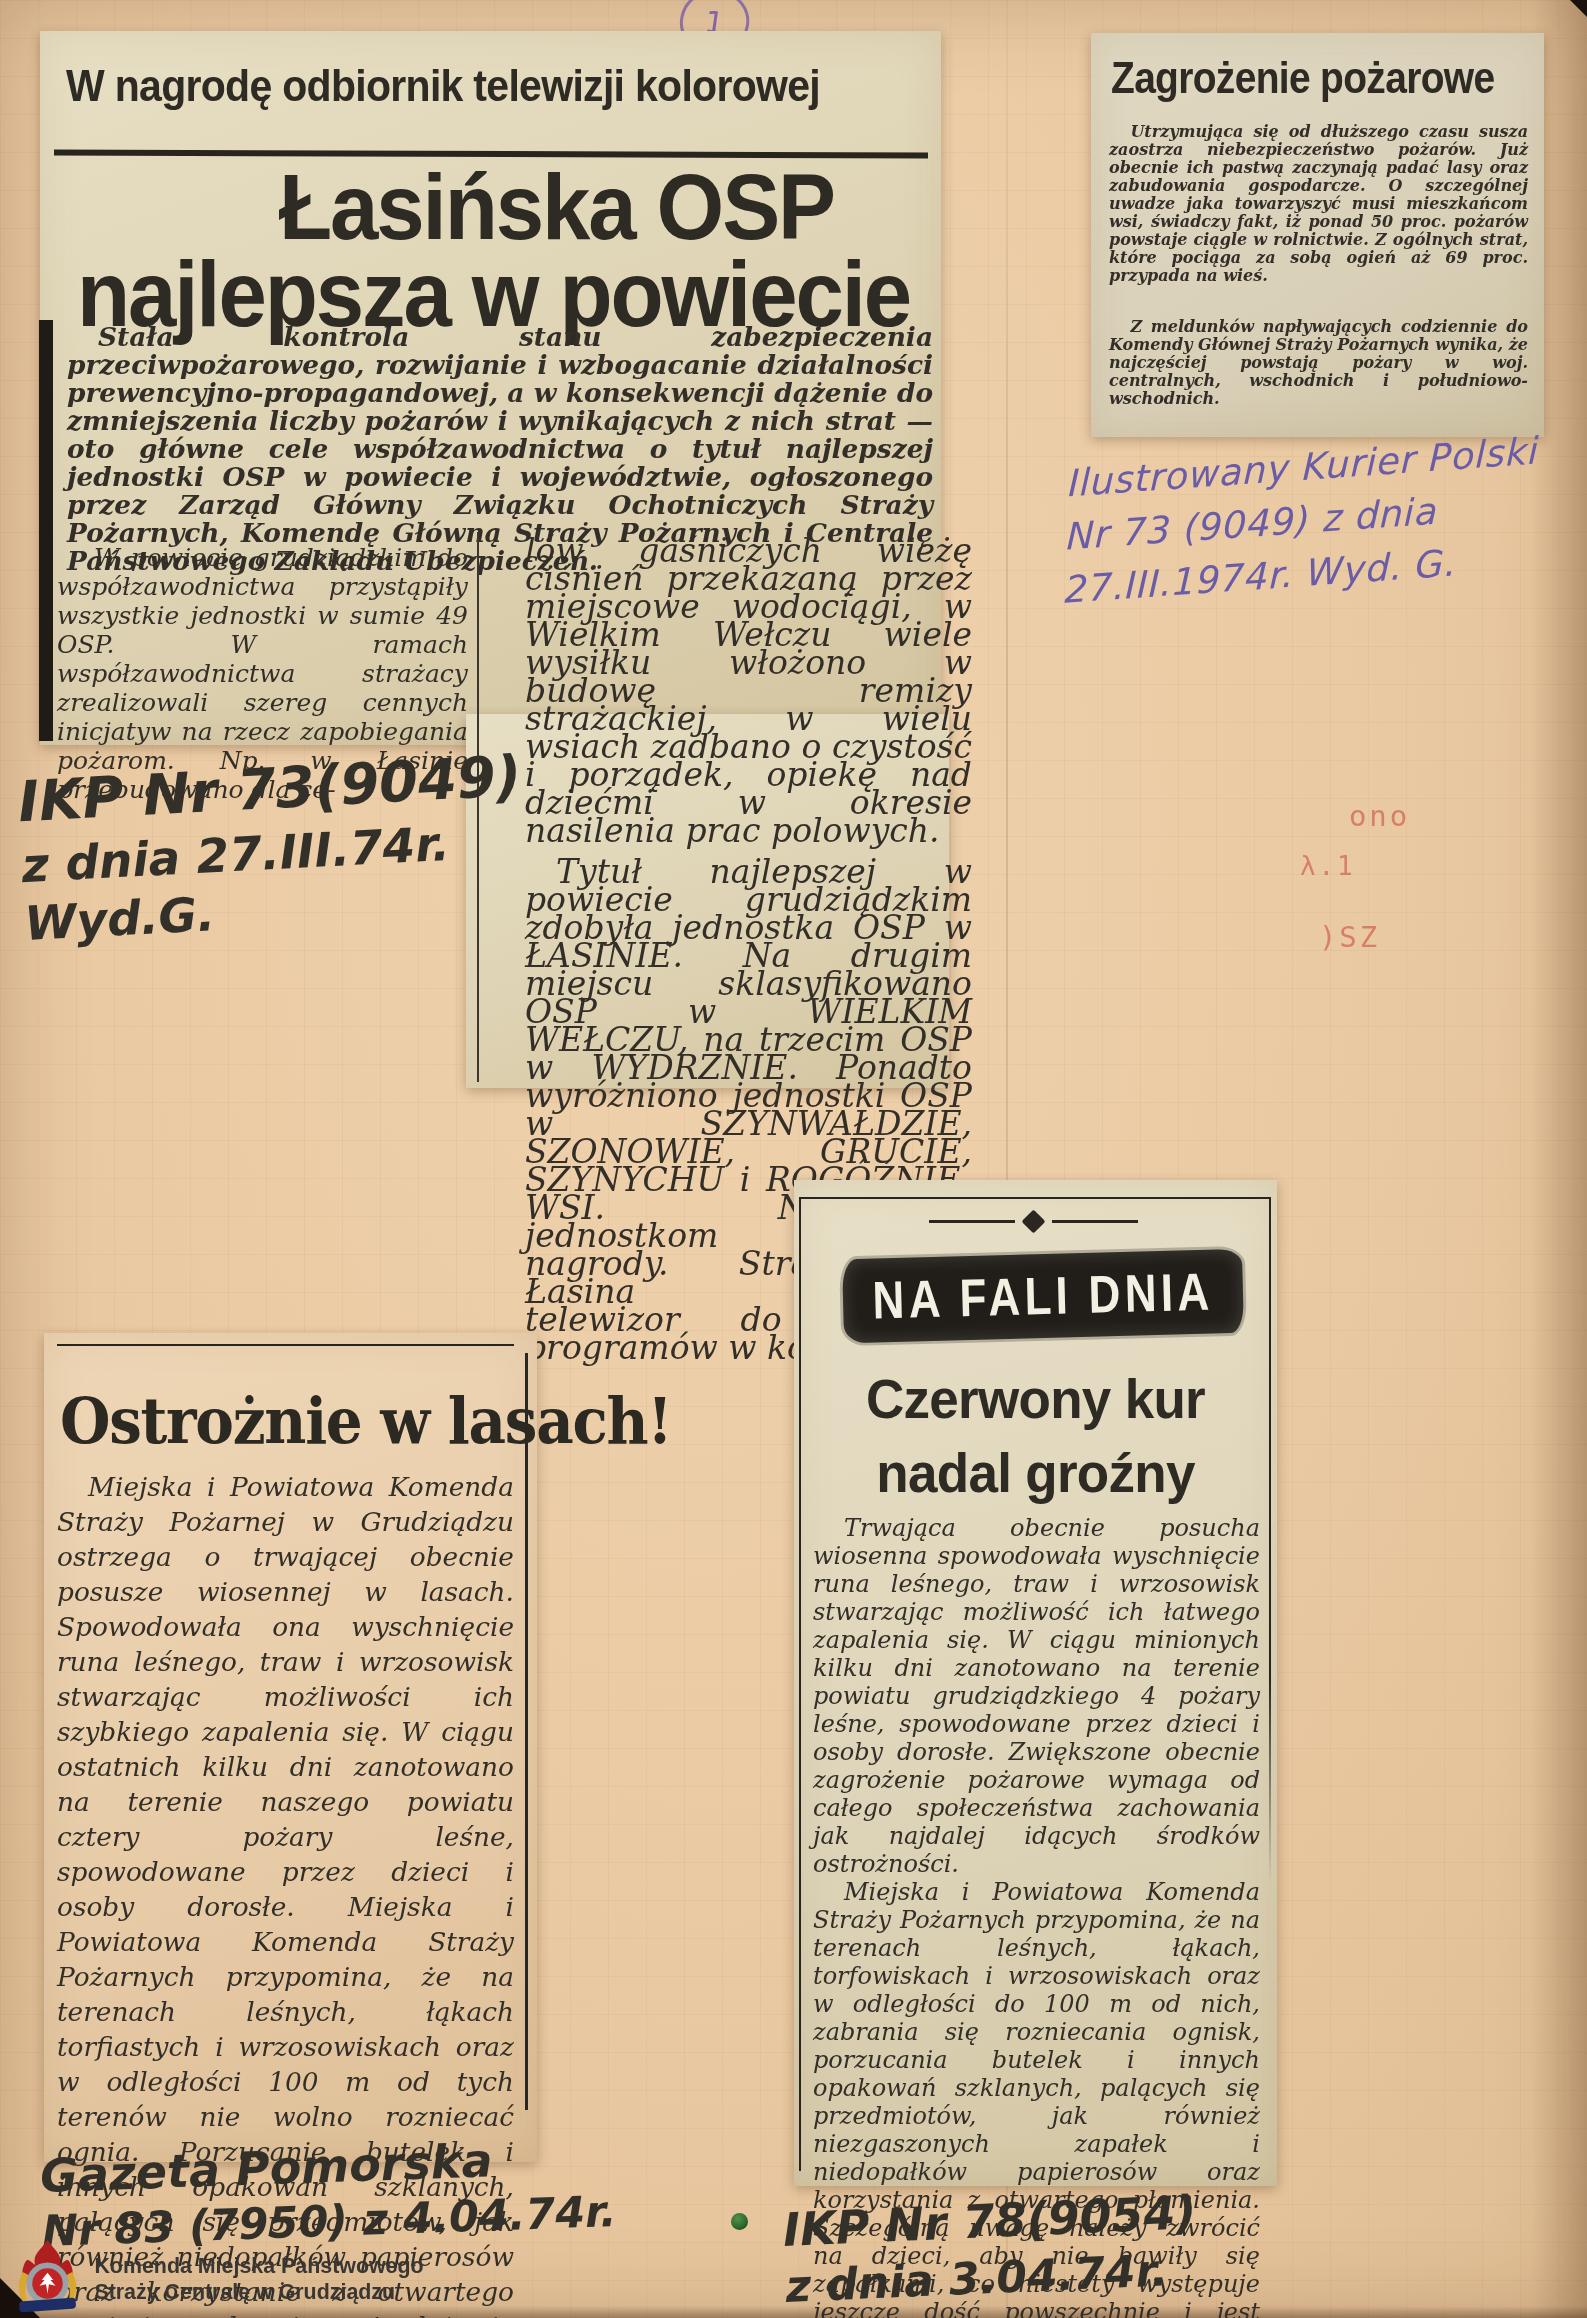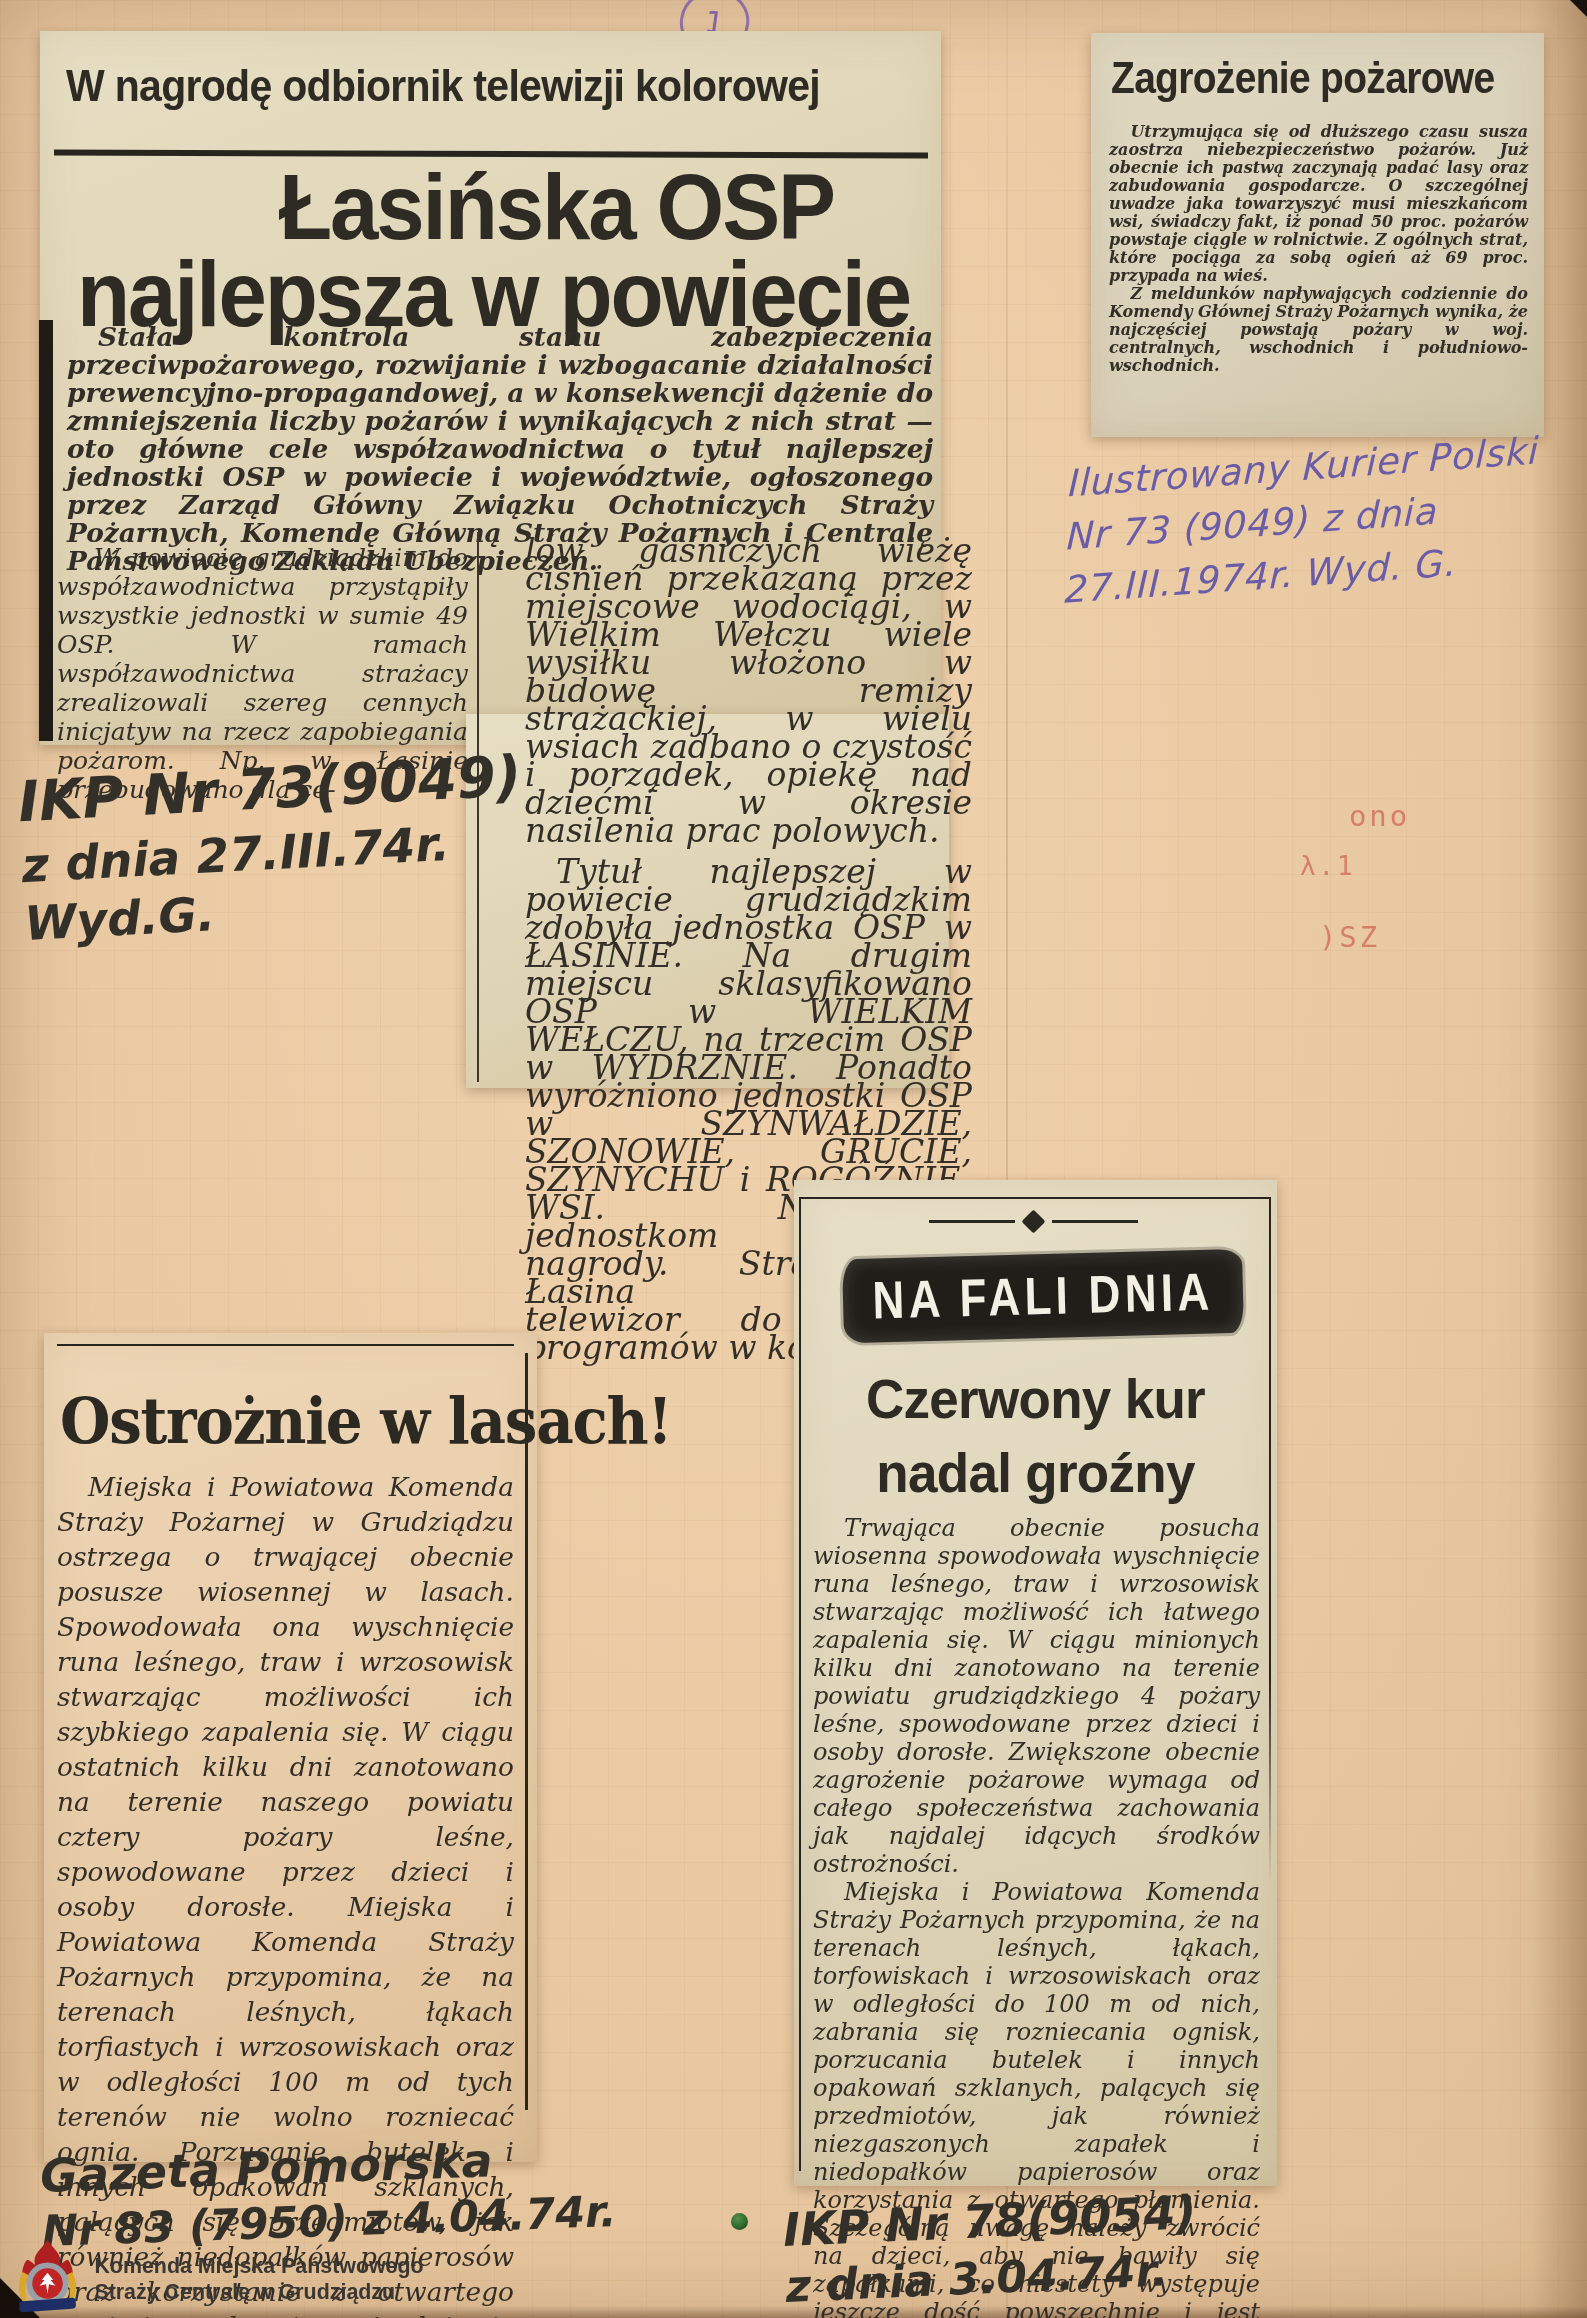--- a/index.html
+++ b/index.html
@@ -98,21 +98,21 @@
   <div class="abs hand" style="left:21.4px;top:756px;transform:rotate(-3deg);font-weight:bold;">
     <span style="font-size:56px;">IKP Nr 73(9049)</span>
     <span style="font-size:47px;margin-top:4.3px;">z dnia 27.III.74r.</span>
     <span style="font-size:47px;margin-top:2.9px;">Wyd.G.</span>
   </div>
 
   <div class="clip tone-b" style="left:1091px;top:33px;width:453px;height:404px;"></div>
   <div class="abs sans" style="left:1111px;top:53px;width:429px;font-size:41px;font-weight:bold;letter-spacing:-0.7px;transform:scaleX(.95) scaleY(1.08);transform-origin:left top;white-space:nowrap;">Zagrożenie pożarowe</div>
   <div class="abs news" style="left:1109px;top:123px;width:419px;font-size:16px;line-height:18px;font-weight:600;">
     <p style="text-indent:21.4px;">Utrzymująca się od dłuższego czasu susza zaostrza niebezpieczeństwo pożarów. Już obecnie ich pastwą zaczynają padać lasy oraz zabudowania gospodarcze. O szczególnej uwadze jaka towarzyszyć musi mieszkańcom wsi, świadczy fakt, iż ponad 50 proc. pożarów powstaje ciągle w rolnictwie. Z ogólnych strat, które pociąga za sobą ogień aż 69 proc. przypada na wieś.</p>
-    <p style="text-indent:21.4px;">Z meldunków napływających codziennie do Komendy Głównej Straży Pożarnych wynika, że najczęściej powstają pożary w woj. centralnych, wschodnich i południowo-wschodnich.</p>
+    <p style="text-indent:21.4px;margin-top:33px;">Z meldunków napływających codziennie do Komendy Głównej Straży Pożarnych wynika, że najczęściej powstają pożary w woj. centralnych, wschodnich i południowo-wschodnich.</p>
   </div>
 
   <div class="abs hand" style="left:1066px;top:446px;color:var(--blue);transform:rotate(-4deg) skewX(-6deg);font-weight:normal;letter-spacing:0.7px;">
     <span style="font-size:37px;">Ilustrowany Kurier Polski</span>
     <span style="font-size:37px;margin-top:10px;">Nr 73 (9049) z dnia</span>
     <span style="font-size:37px;margin-top:10px;">27.III.1974r. Wyd. G.</span>
   </div>
 
   <div class="stamp" style="left:1320px;top:799px;font-size:29px;margin-left:29px;">ono</div>
   <div class="stamp" style="left:1300px;top:851px;font-size:26px;">λ.1</div>

